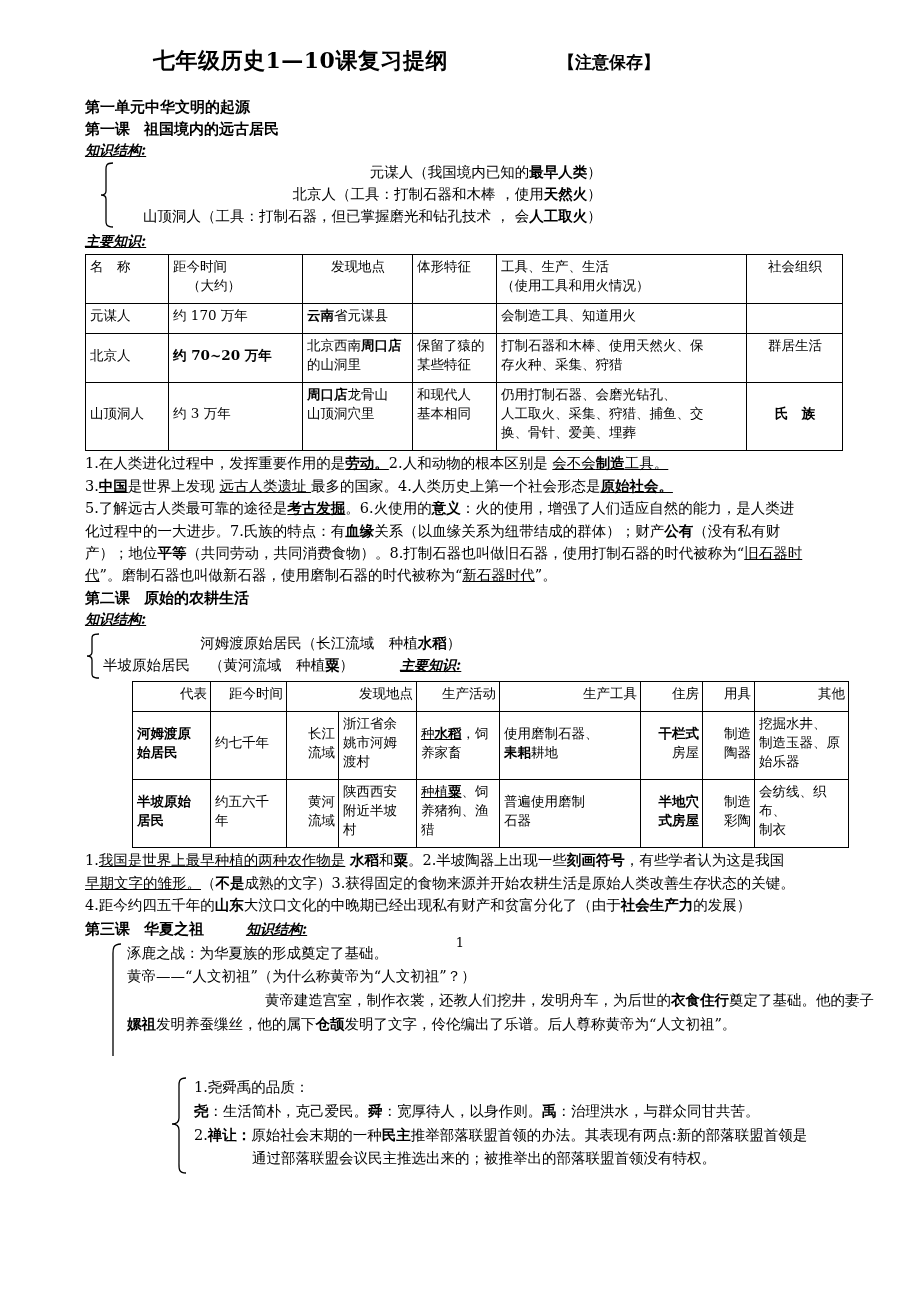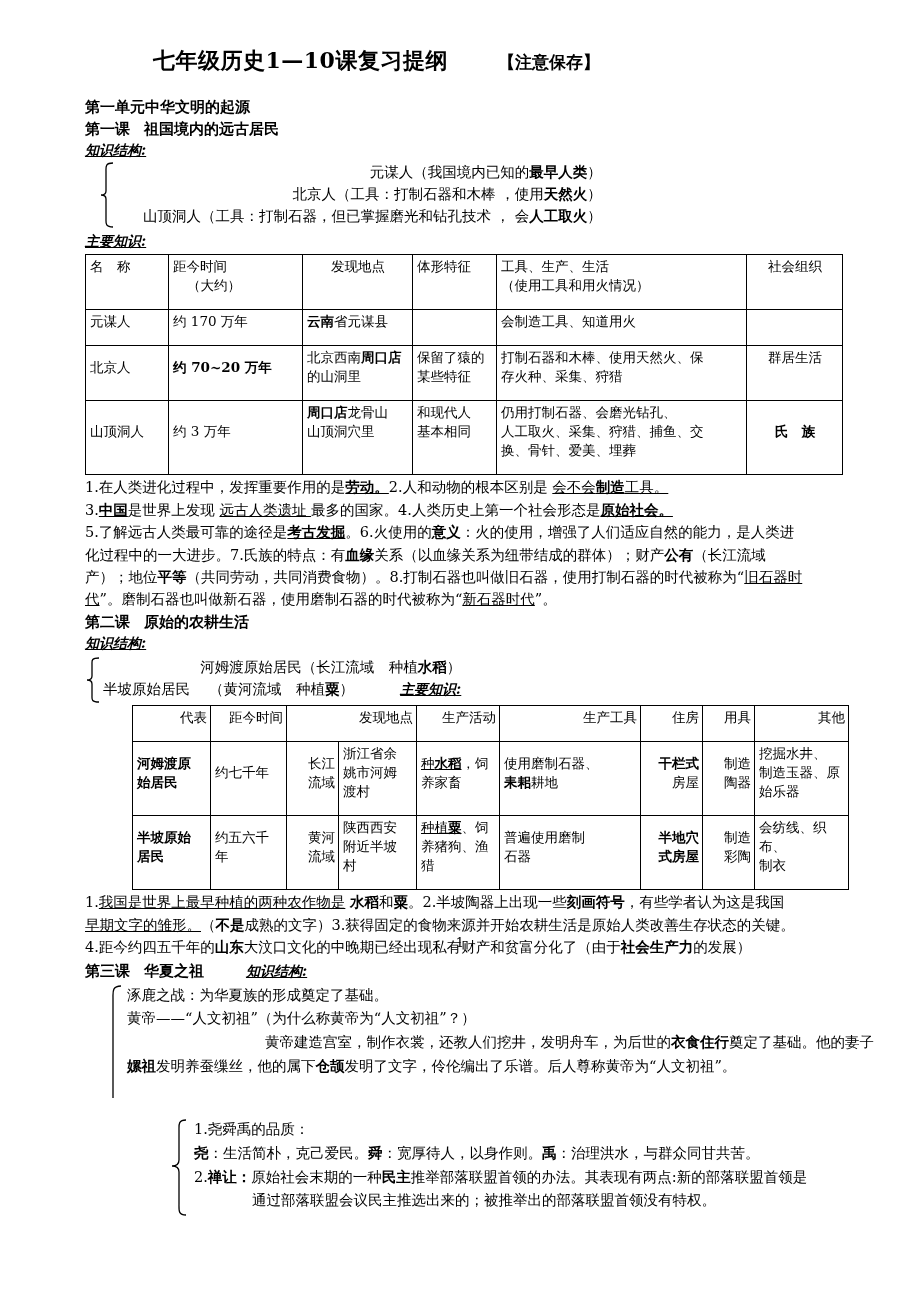--- a/index.html
+++ b/index.html
@@ -30,21 +30,21 @@
   }
   .doc-title {
     font-size: 22px;
     font-weight: bold;
     letter-spacing: 0.5px;
     margin-left: 68px;
   }
   .keep-note {
     font-size: 17px;
     font-weight: bold;
-    margin-left: 50px;
+    margin-left: 110px;
   }
 
   
   .line {
     font-size: 14.5px;
     line-height: 21px;
     white-space: nowrap;
   }
   .unit-head, .lesson-head {
     font-size: 15px;
@@ -82,21 +82,21 @@
   .item-name { display: inline-block; }
 
   
   table {
     border-collapse: collapse;
     table-layout: fixed;
     font-size: 13.5px;
   }
   table td, table th {
     border: 1px solid #000;
-    padding: 2px 3px 14px 4px;
+    padding: 2px 3px 8px 4px;
     vertical-align: top;
     font-weight: normal;
     text-align: left;
     line-height: 19px;
   }
   #table1 { width: 757px; margin: 2px 0 0 0; }
   #table1 td { height: 1px; }
   .t1-c0 { width: 83px; }
   .t1-c1 { width: 134px; }
   .t1-c2 { width: 110px; }
@@ -290,21 +290,21 @@
         <span class="b">氏　族</span>
       </td>
     </tr>
   </tbody>
     </table>
 
   <div class="para-wrap">
     <div class="para" id="l1n0"><span>1.在人类进化过程中，发挥重要作用的是</span><span class="bu">劳动。</span><span>2.人和动物的根本区别是 </span><span class="u">会不会</span><span class="bu">制造</span><span class="u">工具。</span></div>
     <div class="para" id="l1n1"><span>3.</span><span class="bu">中国</span><span>是世界上发现 </span><span class="u">远古人类遗址 </span><span>最多的国家。4.人类历史上第一个社会形态是</span><span class="bu">原始社会。</span></div>
     <div class="para" id="l1n2"><span>5.了解远古人类最可靠的途径是</span><span class="bu">考古发掘</span><span>。6.火使用的</span><span class="b">意义</span><span>：火的使用，增强了人们适应自然的能力，是人类进</span></div>
-    <div class="para" id="l1n3"><span>化过程中的一大进步。7.氏族的特点：有</span><span class="b">血缘</span><span>关系（以血缘关系为纽带结成的群体）；财产</span><span class="b">公有</span><span>（长江流域</span></div>
+    <div class="para" id="l1n3"><span>化过程中的一大进步。7.氏族的特点：有</span><span class="b">血缘</span><span>关系（以血缘关系为纽带结成的群体）；财产</span><span class="b">公有</span><span>（没有私有财</span></div>
     <div class="para" id="l1n4"><span>产）；地位</span><span class="b">平等</span><span>（共同劳动，共同消费食物）。8.打制石器也叫做旧石器，使用打制石器的时代被称为“</span><span class="u">旧石器时</span></div>
     <div class="para" id="l1n5"><span class="u">代</span><span>”。磨制石器也叫做新石器，使用磨制石器的时代被称为“</span><span class="u">新石器时代</span><span>”。</span></div>
   </div>
 
   <div class="lesson-head" style="margin-top:1px">
     <span class="lesson-no">第二课</span><span>原始的农耕生活</span>
   </div>
   <div>
     <span class="ks-label">知识结构:</span>
   </div>

